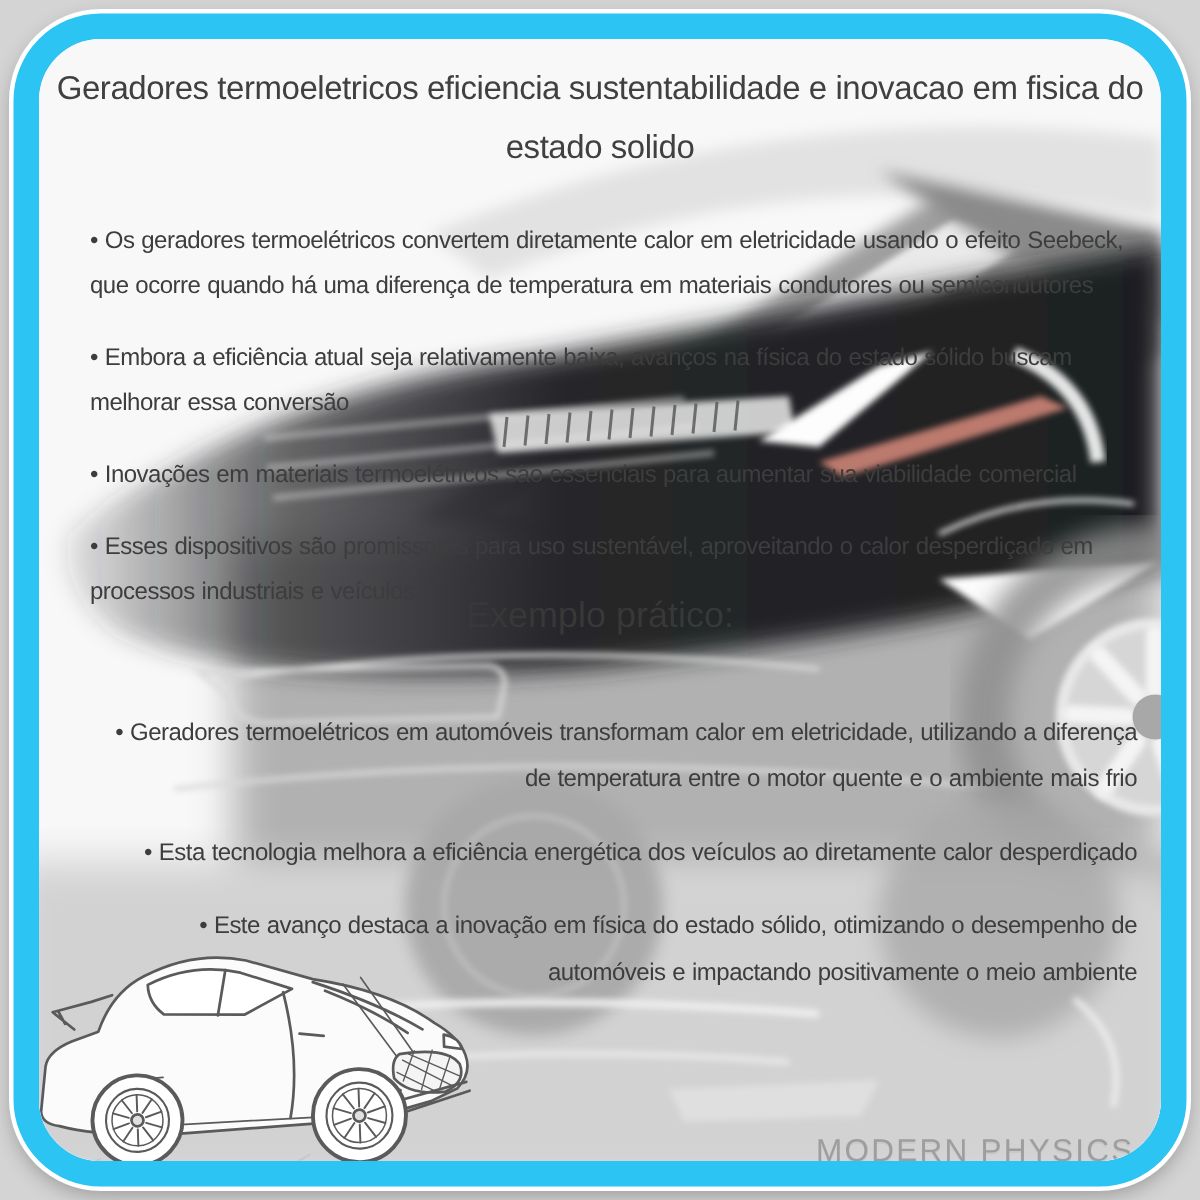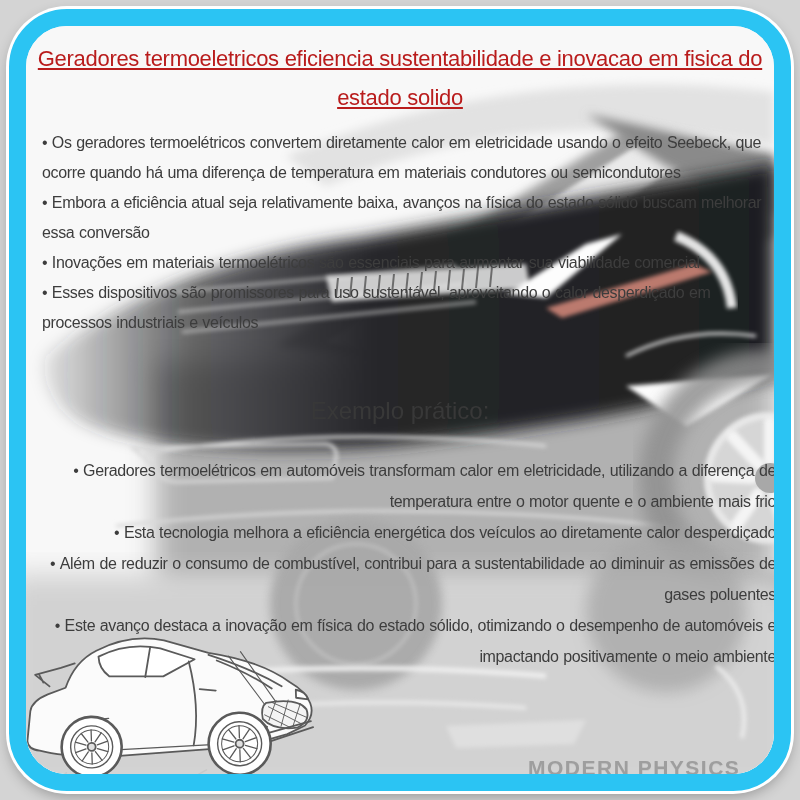--- a/index.html
+++ b/index.html
@@ -15,42 +15,41 @@
     border-radius:58px;
     background:#f8f8f8;
     box-shadow:0 0 0 3px #ffffff,0 5px 14px rgba(0,0,0,.30);
     overflow:hidden;
   }
   .bg{position:absolute;left:0;top:0;width:748px;height:748px;}
   .page-title{
     position:absolute;left:8px;right:8px;top:13px;
     text-align:center;
     font-size:22px;line-height:39px;letter-spacing:-.3px;
-    color:#b91c1c;
-    text-decoration:underline;
+    color:#404040;
   }
   .bullets{
     position:absolute;left:16px;width:734px;
     font-size:16px;letter-spacing:-.35px;word-spacing:.5px;
     color:#3d3d3d;
   }
   .bullets.intro{top:102px;line-height:30px;}
   .bullets.example{top:429px;line-height:31px;text-align:right;}
-  .bullet{margin:0;}
+  .bullet{margin:18px;}
   .bullet::before{content:"\2022\00a0";}
   .section-heading{
     position:absolute;left:0;right:0;top:367px;
     text-align:center;
     font-size:24px;line-height:36px;
     color:#383838;
   }
   .sketch{position:absolute;left:-12px;top:572px;width:320px;height:196px;}
   .watermark{
-    position:absolute;left:502px;top:730px;
-    font-size:21px;font-weight:bold;letter-spacing:1.5px;
+    position:absolute;left:518px;top:730px;
+    font-size:21px;font-weight:normal;letter-spacing:1.5px;
     color:#9e9e9e;text-shadow:0 1px 0 #c9c9c9;
     white-space:nowrap;
   }
 </style>
 </head>
 <body>
 
 <div class="card">
 
   <svg class="bg" viewBox="0 0 748 748" aria-hidden="true">
@@ -162,21 +161,20 @@
     <div class="bullet">Embora a eficiência atual seja relativamente baixa, avanços na física do estado sólido buscam melhorar essa conversão</div>
     <div class="bullet">Inovações em materiais termoelétricos são essenciais para aumentar sua viabilidade comercial</div>
     <div class="bullet">Esses dispositivos são promissores para uso sustentável, aproveitando o calor desperdiçado em processos industriais e veículos</div>
   </div>
 
   <div class="section-heading">Exemplo prático:</div>
 
   <div class="bullets example">
     <div class="bullet">Geradores termoelétricos em automóveis transformam calor em eletricidade, utilizando a diferença de temperatura entre o motor quente e o ambiente mais frio</div>
     <div class="bullet">Esta tecnologia melhora a eficiência energética dos veículos ao diretamente calor desperdiçado</div>
-    <div class="bullet">Além de reduzir o consumo de combustível, contribui para a sustentabilidade ao diminuir as emissões de gases poluentes</div>
     <div class="bullet">Este avanço destaca a inovação em física do estado sólido, otimizando o desempenho de automóveis e impactando positivamente o meio ambiente</div>
   </div>
 
   <svg class="sketch" viewBox="0 0 320 196" aria-hidden="true">
     <g transform="rotate(-2 160 100)" stroke="#5a5a5a" stroke-width="1.8" stroke-linecap="round" stroke-linejoin="round" fill="none">
 
       <path d="M6,180 Q120,187 246,181" stroke="#b9b9b9" stroke-width="2.5"></path>
       <path d="M40,176 l10,-5 M58,177 l10,-5 M180,178 l10,-5" stroke="#c9c9c9" stroke-width="1.5"></path>
 
       <path d="M12,138 L16,108 Q18,98 34,92 L52,86 Q62,60 84,50 Q118,34 152,42 L196,56 Q248,66 276,88 Q292,98 296,110 Q300,122 290,132 L272,140 L248,146 Q230,150 200,152 L100,156 Q50,156 24,148 Q12,146 12,138 Z" fill="#fbfbfb"></path>

